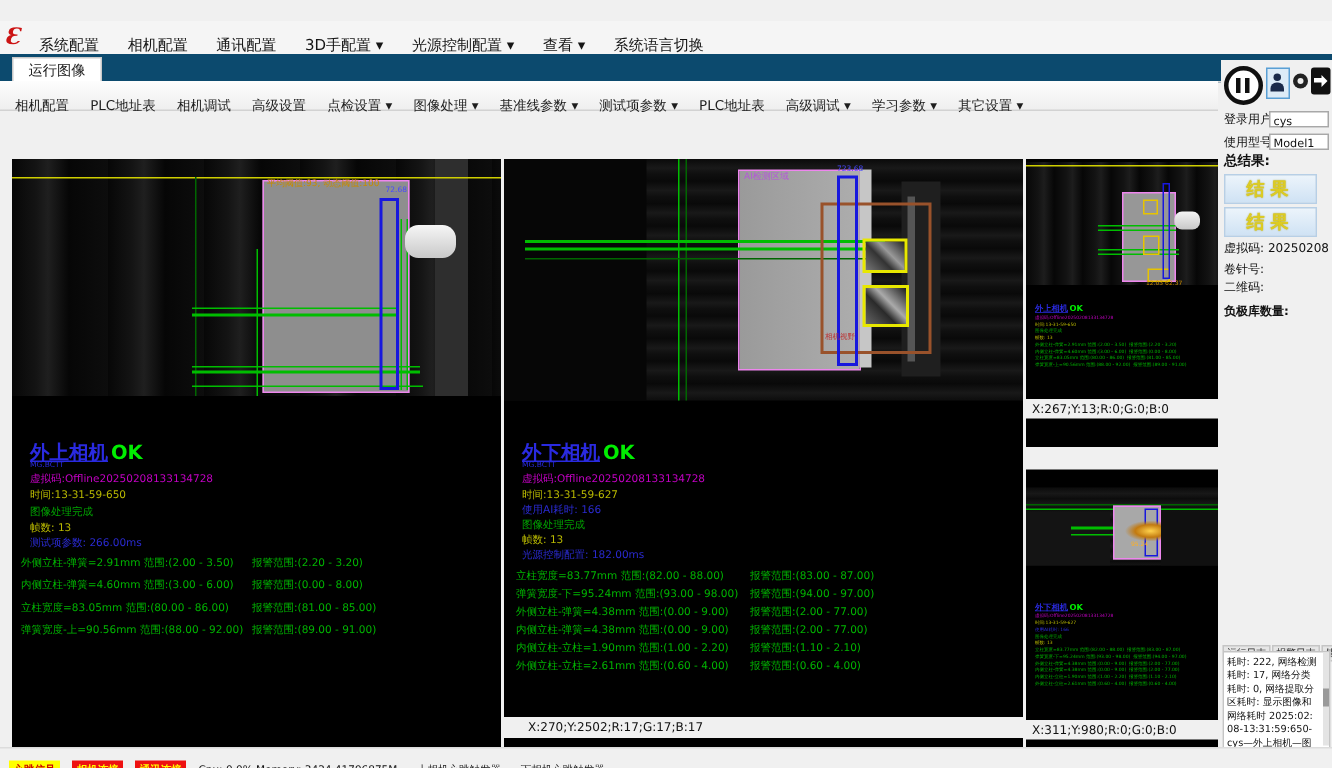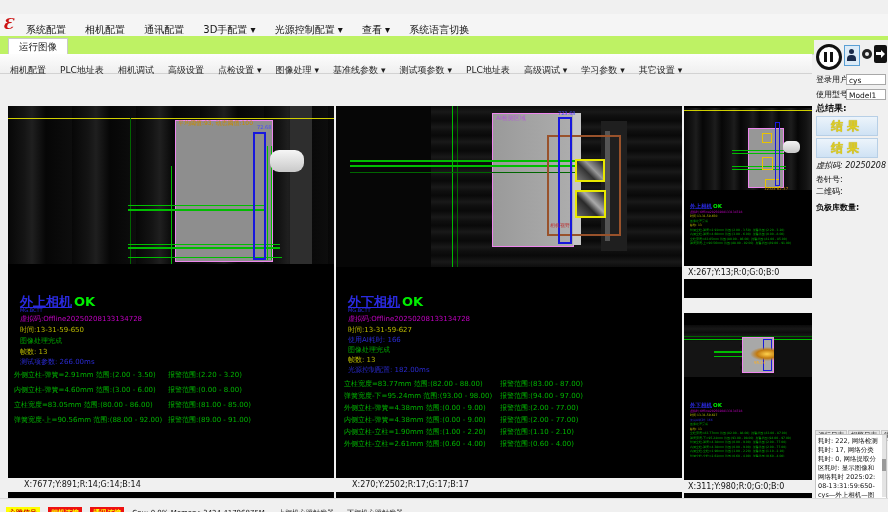--- a/index.html
+++ b/index.html
@@ -9,21 +9,21 @@
   .t{position:absolute;white-space:nowrap;line-height:1.1;}
   #app{position:relative;width:888px;height:512px;background:#f0f0f0;}
 
   
   #titlebar{left:0;top:0;width:888px;height:14px;background:#f0f0f0;}
   #titlebar .t{left:4px;top:3px;font-size:7px;color:#555;}
   #menubar{left:0;top:14px;width:888px;height:22px;background:#f5f5f5;border-bottom:1px solid #e3e3e3;}
   .menu-item{font-size:10px;color:#151515;margin-right:14px;display:inline-block;}
   #logo{left:3px;top:2px;font-family:"DejaVu Serif","Liberation Serif",serif;font-style:italic;font-weight:bold;font-size:15px;color:#cc1414;}
   #menu-items{position:absolute;left:26px;top:4px;}
-  #tabrow{left:0;top:36px;width:888px;height:18px;background:#bef264;border-bottom:1px solid #d8d8d8;}
+  #tabrow{left:0;top:36px;width:888px;height:18px;background:#0c4a6e;border-bottom:1px solid #d8d8d8;}
   #tab-run{position:absolute;left:8px;top:2px;background:#ffffff;border:1px solid #c9c9c9;border-bottom:none;
            font-size:9.5px;color:#222;padding:2px 10px 3px 10px;}
   #toolbar{left:0;top:54px;width:812px;height:19px;background:linear-gradient(#fdfdfd,#efefef);border-bottom:1px solid #d2d2d2;}
   .tool-item{font-size:9px;color:#1d1d1d;margin-right:9px;display:inline-block;}
   #tool-items{position:absolute;left:10px;top:4px;}
 
   
   .view{background:#000;overflow:hidden;margin-top:32px;}
   #view-left{left:8px;top:74px;width:326px;height:404px;}
   #view-mid{left:336px;top:74px;width:346px;height:404px;}
@@ -170,21 +170,20 @@
 
     <div class="t meas" style="left:6px;top:266px;">外侧立柱-弹簧=2.91mm 范围:(2.00 - 3.50)</div>
     <div class="t meas" style="left:160px;top:266px;">报警范围:(2.20 - 3.20)</div>
     <div class="t meas" style="left:6px;top:281px;">内侧立柱-弹簧=4.60mm 范围:(3.00 - 6.00)</div>
     <div class="t meas" style="left:160px;top:281px;">报警范围:(0.00 - 8.00)</div>
     <div class="t meas" style="left:6px;top:296px;">立柱宽度=83.05mm 范围:(80.00 - 86.00)</div>
     <div class="t meas" style="left:160px;top:296px;">报警范围:(81.00 - 85.00)</div>
     <div class="t meas" style="left:6px;top:311px;">弹簧宽度-上=90.56mm 范围:(88.00 - 92.00)</div>
     <div class="t meas" style="left:160px;top:311px;">报警范围:(89.00 - 91.00)</div>
   </div>
-  <div class="abs strip" id="strip-left">X:7677;Y:891;R:14;G:14;B:14</div>
 
   <div class="abs view" id="view-mid">
     <div class="abs" style="left:0;top:0;width:346px;height:161px;background:repeating-linear-gradient(180deg,#0a0a0a 0px,#191919 6px,#0f0f0f 10px,#090909 15px);">
       <div class="abs" style="left:0;top:0;width:95px;height:161px;background:#060606;"></div>
       <div class="abs" style="left:265px;top:15px;width:26px;height:130px;background:#1f1f1f;"></div>
       <div class="abs" style="left:269px;top:25px;width:5px;height:110px;background:#555;"></div>
       <div class="abs gline" style="left:116px;top:0;width:1px;height:161px;"></div>
       <div class="abs gdark" style="left:121px;top:0;width:1px;height:161px;"></div>
       <div class="abs pinkrect" style="left:156px;top:7px;width:80px;height:132px;background:linear-gradient(90deg,#9a9a9a,#adadad);"></div>
       <div class="abs" style="left:237px;top:7px;width:8px;height:132px;background:#c6c6c6;"></div>
@@ -303,21 +302,21 @@
 
     <div class="t side-label" style="left:2px;top:36px;">登录用户:</div>
     <div class="side-input" style="left:32px;top:34px;width:40px;height:11px;">cys</div>
     <div class="t side-label" style="left:2px;top:51px;">使用型号:</div>
     <div class="side-input" style="left:32px;top:49px;width:40px;height:11px;">Model1</div>
     <div class="t side-label" style="left:2px;top:64px;font-weight:bold;font-size:9px;">总结果:</div>
 
     <div class="resultbox" style="top:76px;">结果</div>
     <div class="resultbox" style="top:98px;">结果</div>
 
-    <div class="t side-label" style="left:2px;top:122px;font-style:italic;">
+    <div class="t side-label" style="left:2px;top:122px;">
       <span>虚拟码:</span> <span>20250208</span>
     </div>
     <div class="t side-label" style="left:2px;top:136px;">卷针号:</div>
     <div class="t side-label" style="left:2px;top:148px;">二维码:</div>
     <div class="t side-label" style="left:2px;top:164px;font-weight:bold;">负极库数量:</div>
 
     <div class="t" style="left:1px;top:383px;">
       <span class="logtab">运行日志</span><span class="logtab">报警日志</span><span class="logtab">错误日志</span>
     </div>
     <div id="logbox">

